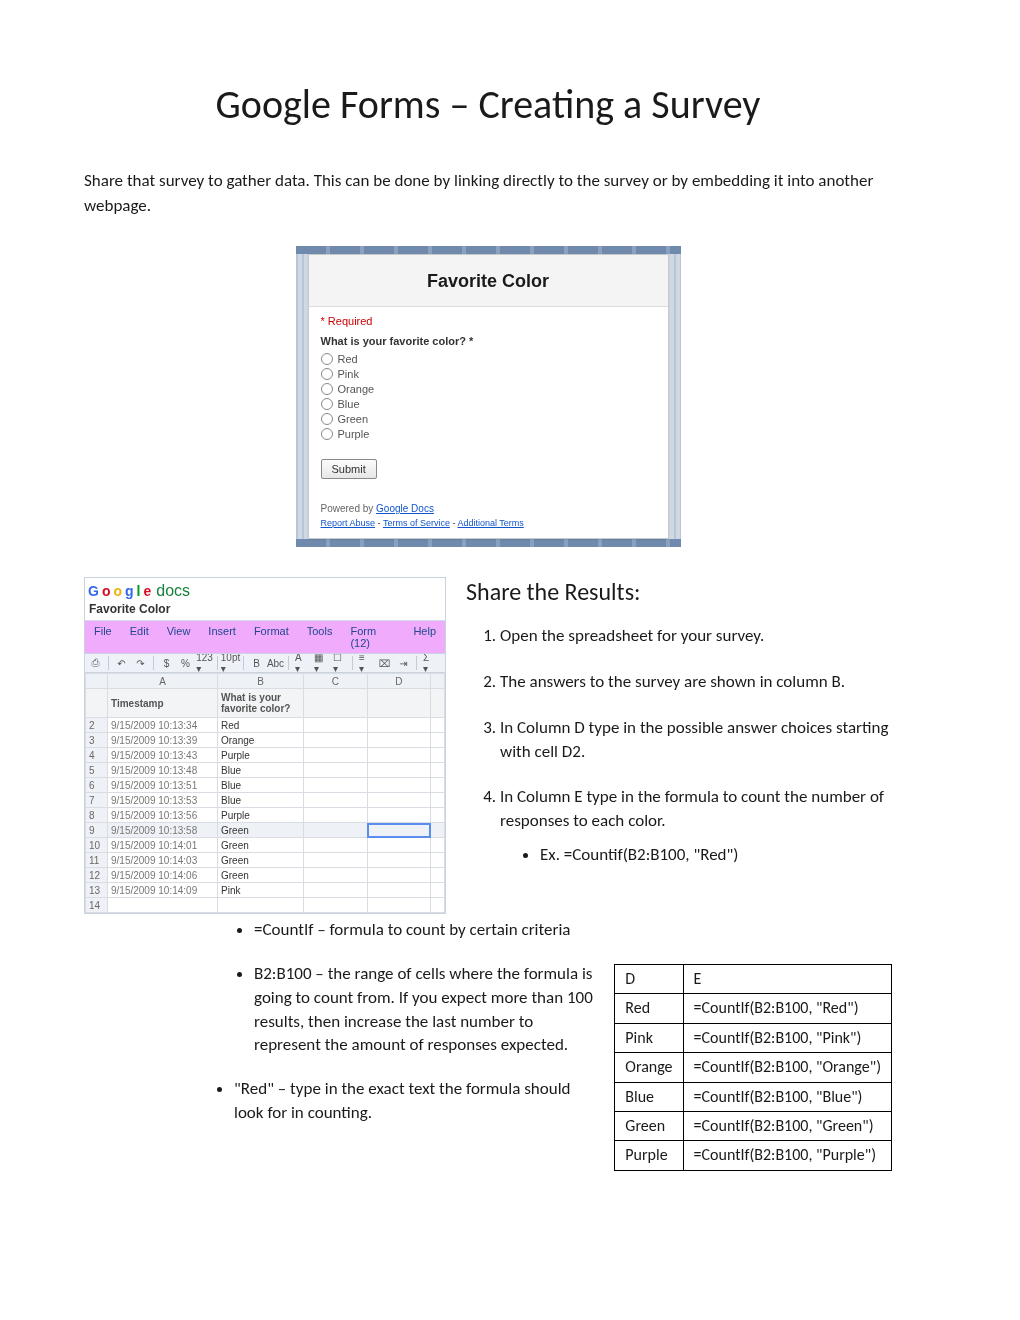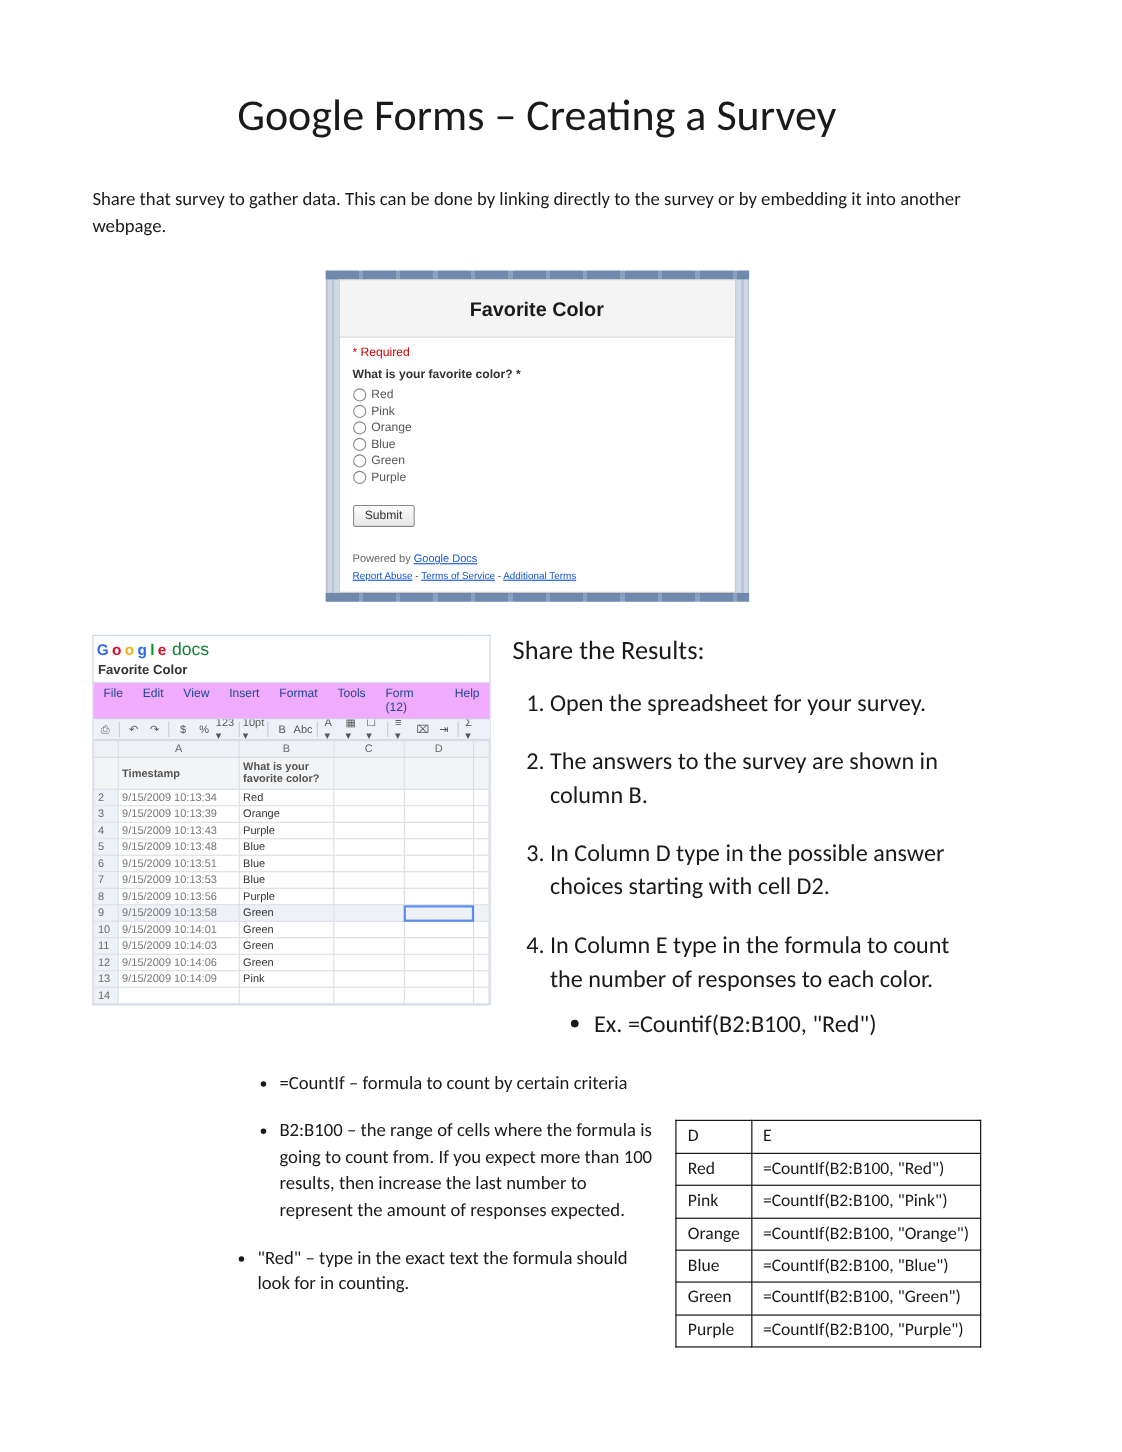--- a/index.html
+++ b/index.html
@@ -39,21 +39,21 @@
   .tbar .sep{width:1px;height:14px;background:#c3cbd6}
   .grid{}
   .grid table{border-collapse:collapse;width:100%;table-layout:fixed}
   .grid th,.grid td{border:1px solid #d9dde3;height:14px;padding:0 3px;text-align:left;font-size:10px;white-space:nowrap;overflow:hidden}
   .grid th{background:#eef1f6;font-weight:normal;color:#686868;text-align:center}
   .rowhdr{width:22px;background:#eef1f6;color:#686868;text-align:center;font-size:9px}
   .hdr2 td{background:#f3f4f6;color:#555;font-weight:bold;font-size:10px;height:28px;vertical-align:middle;line-height:1.1}
   .selcell{outline:2px solid #5b8def;outline-offset:-2px}
   
   h2.share{font-size:24px;font-weight:400;margin:0 0 18px}
-  ol.numlist{font-size:22px;padding-left:34px;margin:0}
+  ol.numlist{font-size:17px;padding-left:34px;margin:0}
   ol.numlist>li{margin:0 0 22px;line-height:1.4}
   ul.sub{list-style:disc;padding-left:40px;margin:10px 0 0}
   ul.sub li{margin:4px 0}
   
   .bottom{display:flex;gap:22px;align-items:flex-start;margin-top:4px}
   .bottom-text{flex:1}
   ul.bullets{font-size:17px;line-height:1.4;padding-left:170px;margin:0}
   ul.bullets>li{margin:0 0 20px}
   .formula-table{border-collapse:collapse;font-size:16px;margin-top:2px}
   .formula-table th,.formula-table td{border:1px solid #000;padding:3px 10px;text-align:left;white-space:nowrap}

